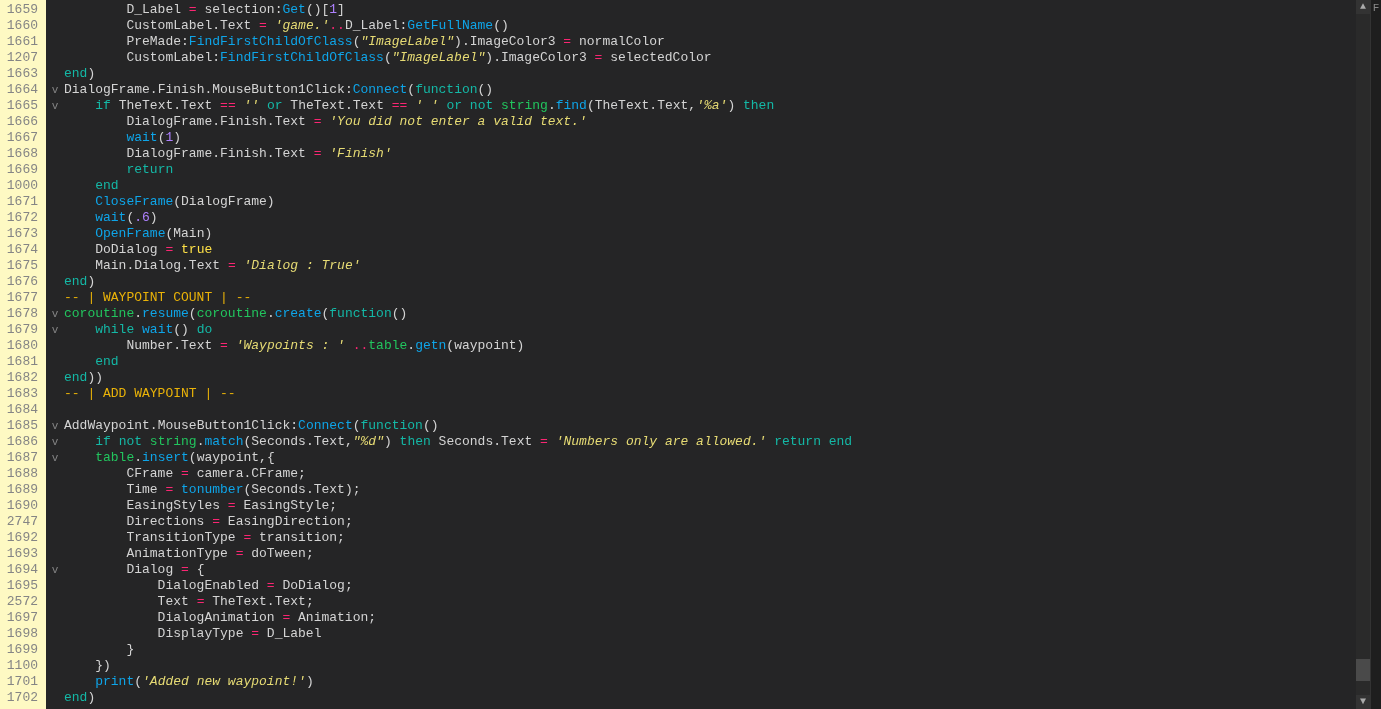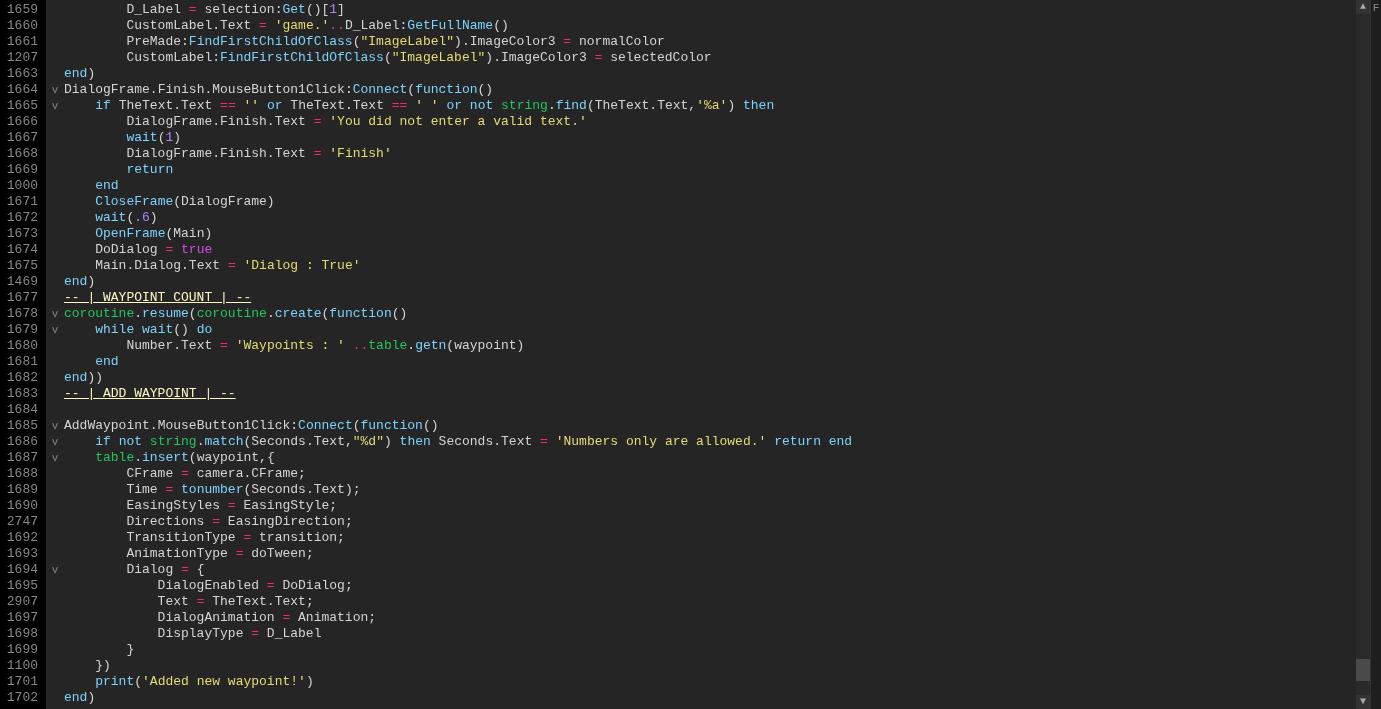--- a/index.html
+++ b/index.html
@@ -1,38 +1,38 @@
 <!DOCTYPE html>
 <html><head>
 <meta charset="utf-8">
 <style>
   * { margin: 0; padding: 0; box-sizing: border-box; }
   html, body { width: 100%; height: 100%; background: #1e1e1e; font-family: Consolas, 'Courier New', monospace; font-size: 13px; overflow: hidden; }
   .editor { display: flex; width: 100%; height: 100%; background: #252526; position: relative; }
-  .gutter { width: 46px; background: #000000; color: #858585; text-align: right; padding-right: 8px; user-select: none; line-height: 16px; padding-top: 2px; }
+  .gutter { width: 46px; background: #fef9c3; color: #858585; text-align: right; padding-right: 8px; user-select: none; line-height: 16px; padding-top: 2px; }
   .gutter div { height: 16px; }
   .fold-col { width: 18px; background: #252526; color: #858585; user-select: none; line-height: 16px; padding-top: 2px; }
   .fold-col div { height: 16px; text-align: center; cursor: pointer; font-size: 11px; }
   .code { flex: 1; background: #252526; color: #d4d4d4; line-height: 16px; padding-top: 2px; white-space: pre; overflow: hidden; }
   .code-line { height: 16px; }
   .scrollbar-v { position: absolute; right: 11px; top: 0; bottom: 0; width: 14px; background: #2a2a2a; }
   .scroll-up, .scroll-down { height: 14px; background: #333; color: #aaa; text-align: center; font-size: 10px; line-height: 14px; cursor: pointer; }
   .scroll-thumb { position: absolute; right: 0; left: 0; background: #4a4a4a; }
   .right-edge { position: absolute; right: 0; top: 0; bottom: 0; width: 11px; background: #1e1e1e; border-left: 1px solid #333; }
   .right-edge .label { color: #888; font-size: 11px; text-align: center; padding-top: 2px; }
   
-  .kw   { color: #7dd3fc; }     
-  .fn   { color: #7dd3fc; }     
-  .str  { color: #e6db74; }     
+  .kw   { color: #14b8a6; }     
+  .fn   { color: #0ea5e9; }     
+  .str  { color: #e6db74; font-style: italic; }     
   .num  { color: #ae81ff; }     
-  .bool { color: #d946ef; }     
+  .bool { color: #fde047; }     
   .op   { color: #f92672; }     
   .id   { color: #d4d4d4; }
   .pun  { color: #d4d4d4; }
-  .cmt  { color: #fef9c3; text-decoration: underline; }
+  .cmt  { color: #eab308; }
   .type { color: #22c55e; }
 </style>
 </head>
 <body>
 
 <div class="editor">
   <div class="gutter" id="gutter">
       <div>1659</div>
       <div>1660</div>
       <div>1661</div>
@@ -43,41 +43,41 @@
       <div>1666</div>
       <div>1667</div>
       <div>1668</div>
       <div>1669</div>
       <div>1000</div>
       <div>1671</div>
       <div>1672</div>
       <div>1673</div>
       <div>1674</div>
       <div>1675</div>
-      <div>1469</div>
+      <div>1676</div>
       <div>1677</div>
       <div>1678</div>
       <div>1679</div>
       <div>1680</div>
       <div>1681</div>
       <div>1682</div>
       <div>1683</div>
       <div>1684</div>
       <div>1685</div>
       <div>1686</div>
       <div>1687</div>
       <div>1688</div>
       <div>1689</div>
       <div>1690</div>
       <div>2747</div>
       <div>1692</div>
       <div>1693</div>
       <div>1694</div>
       <div>1695</div>
-      <div>2907</div>
+      <div>2572</div>
       <div>1697</div>
       <div>1698</div>
       <div>1699</div>
       <div>1100</div>
       <div>1701</div>
       <div>1702</div>
     </div>
   <div class="fold-col" id="foldcol">
       <div></div>
       <div></div>

